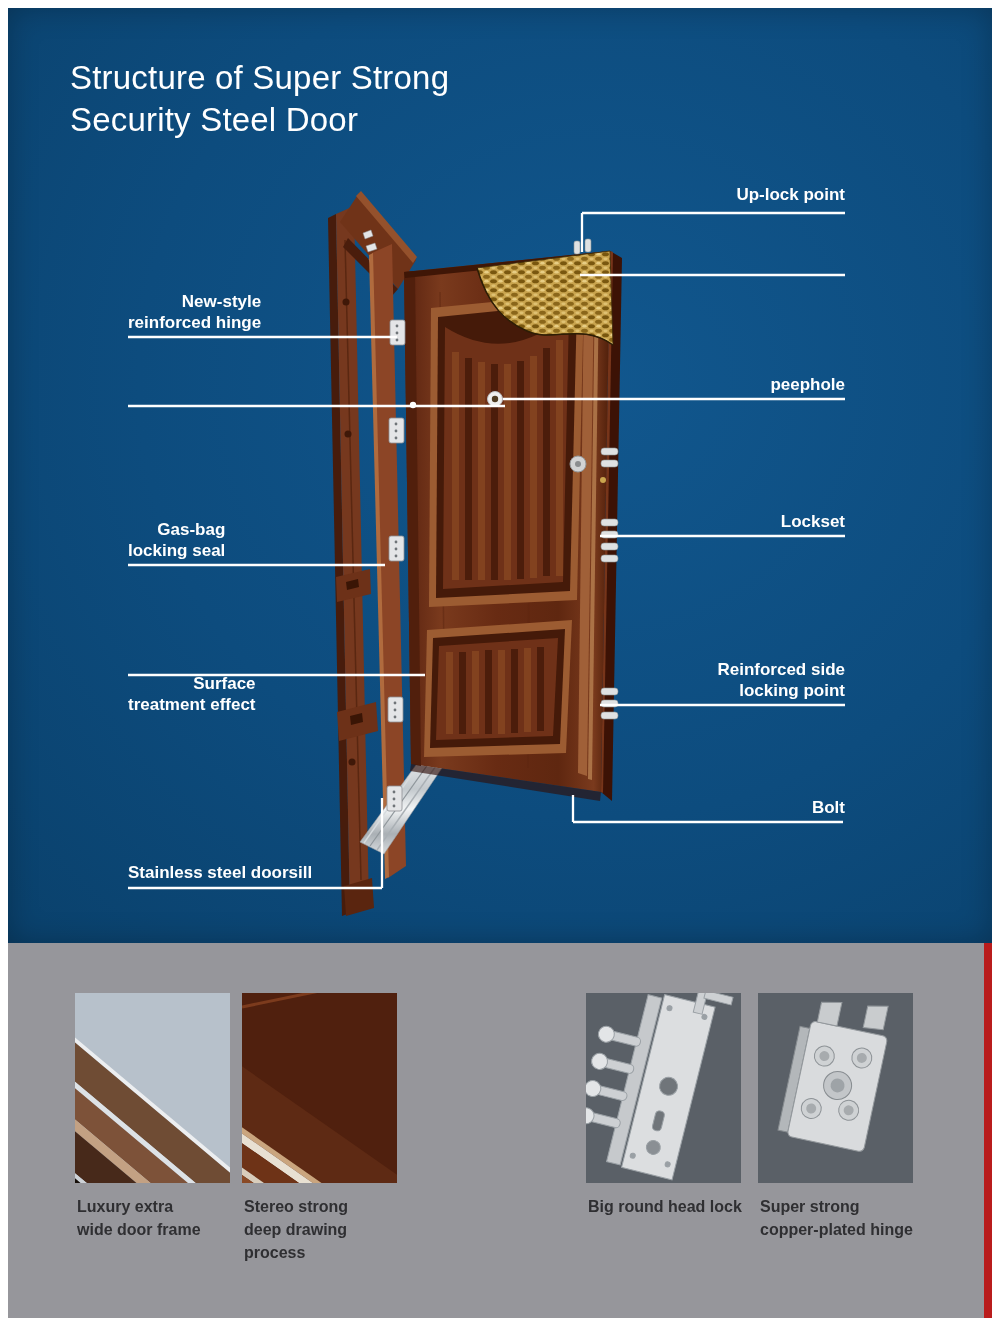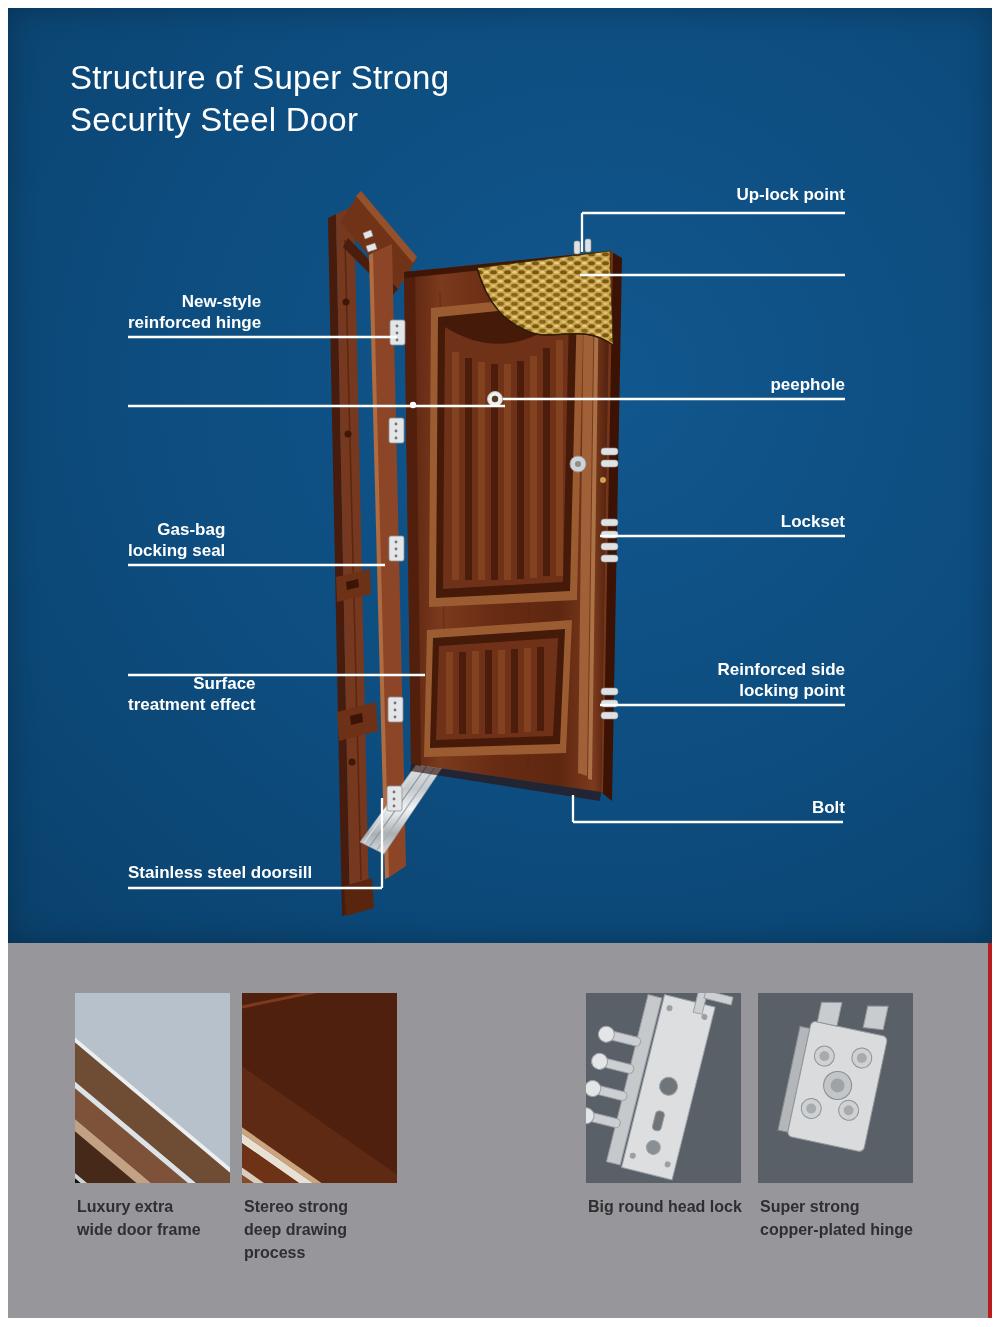--- a/index.html
+++ b/index.html
@@ -8,21 +8,21 @@
     font-family:"Liberation Sans","DejaVu Sans",sans-serif;
   }
   .hero{
     position:absolute;left:8px;top:8px;width:984px;height:935px;
     background:radial-gradient(ellipse at 60% 40%, #11578e 0%, var(--hero-bg,#0d4c7e) 55%, #0a416c 100%);
     box-shadow:inset 0 0 30px rgba(0,0,0,.25);
   }
   .panel{
     position:absolute;left:8px;top:943px;width:984px;height:375px;
     background:var(--panel-bg,#96969b);
-    border-right:4px solid #b91c1c;box-sizing:border-box;
+    border-right:8px solid #b91c1c;box-sizing:border-box;
   }
   .door-art{position:absolute;left:0;top:0;width:1000px;height:943px;}
   .title{
     position:absolute;left:70px;top:57px;width:600px;
     color:var(--title-color,#ffffff);font-size:33px;font-weight:normal;
     line-height:42px;white-space:pre-line;letter-spacing:.2px;
   }
   .callout{
     position:absolute;color:var(--callout-color,#ffffff);
     font-size:17px;font-weight:bold;line-height:21px;white-space:pre-line;

